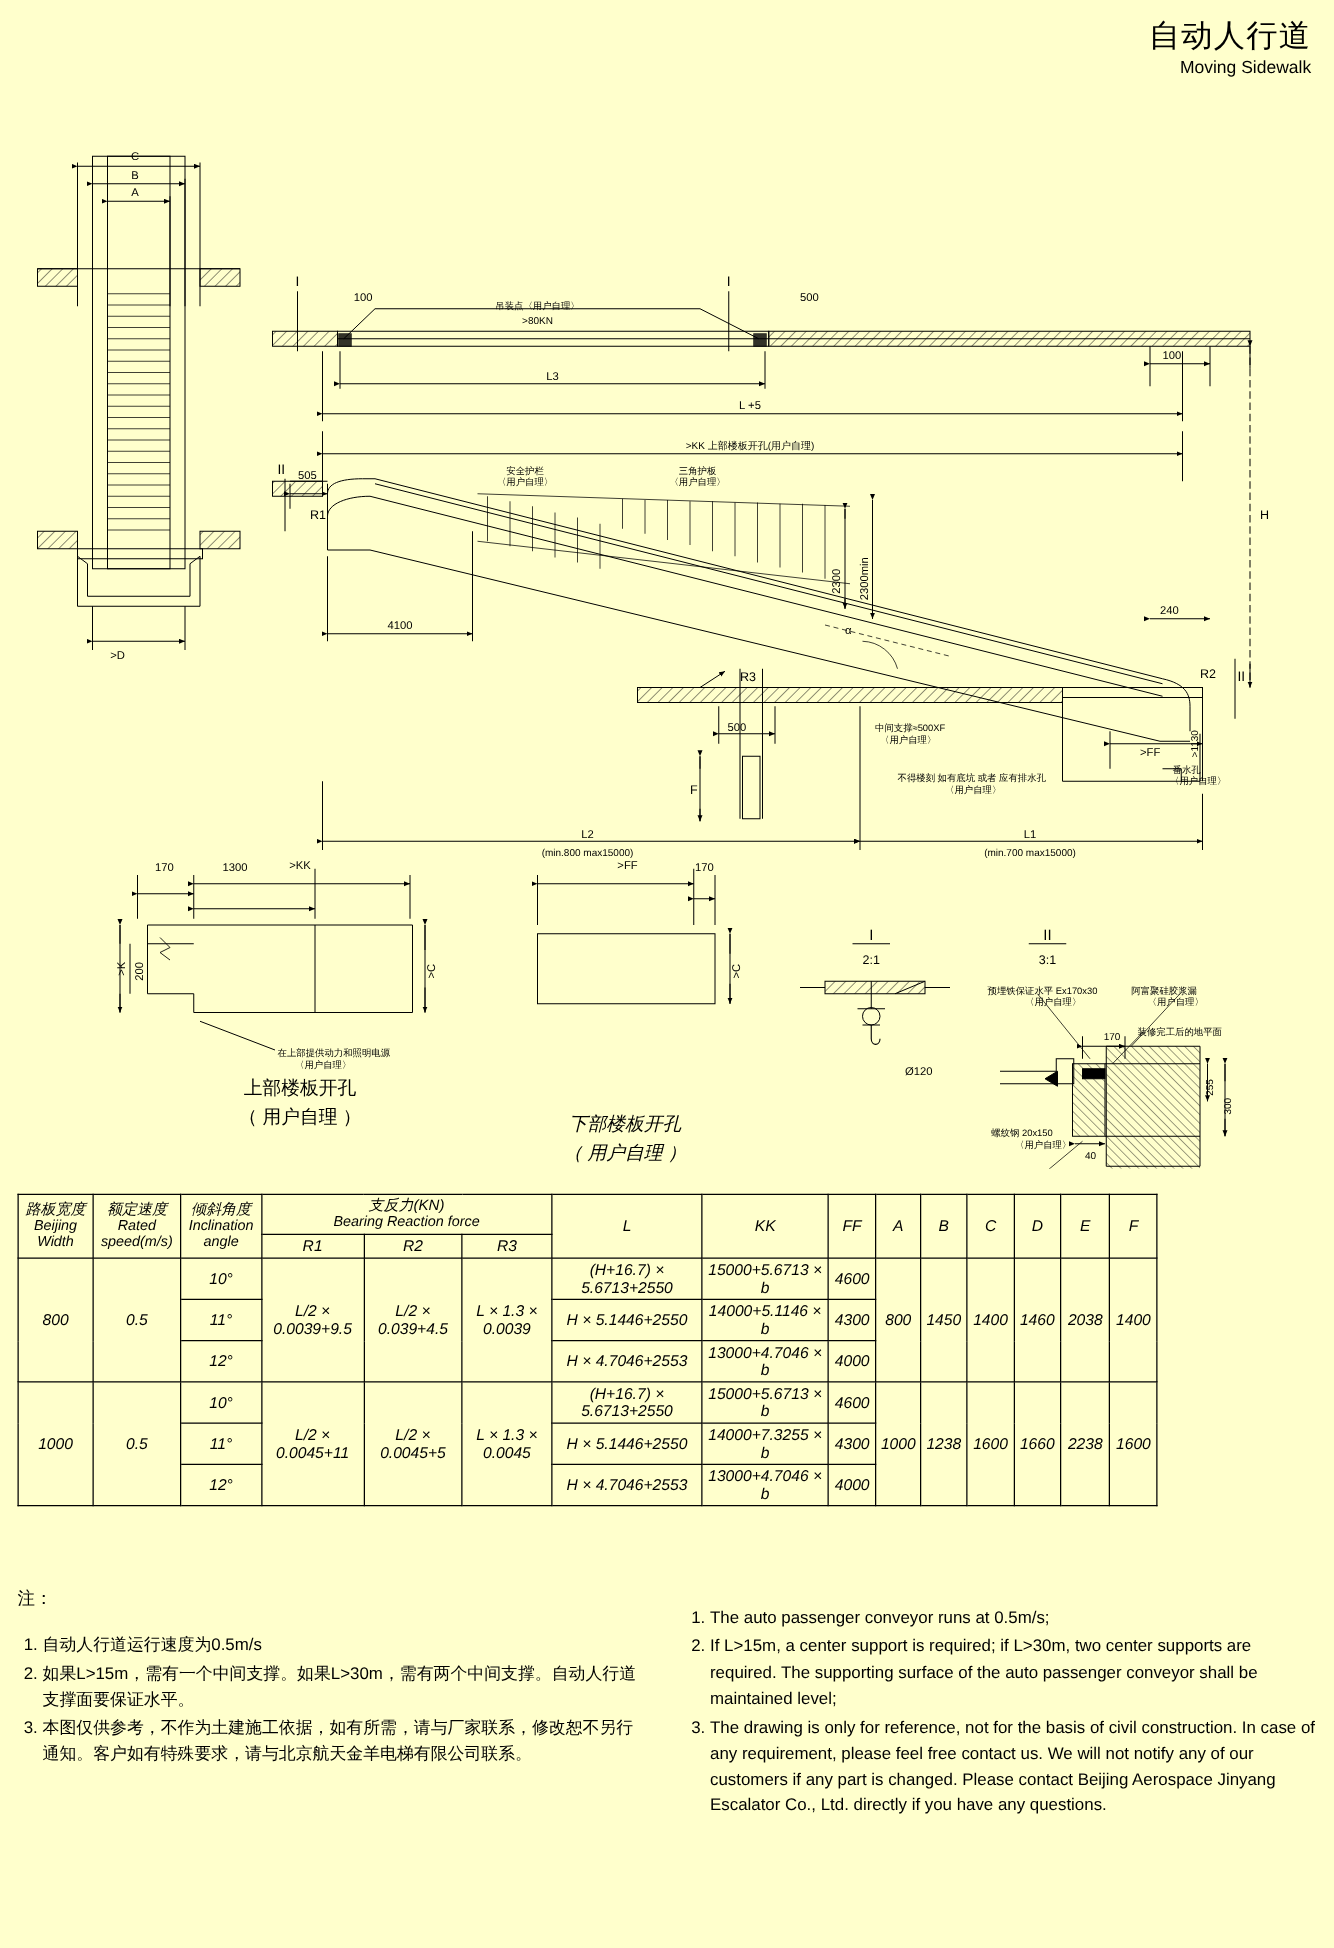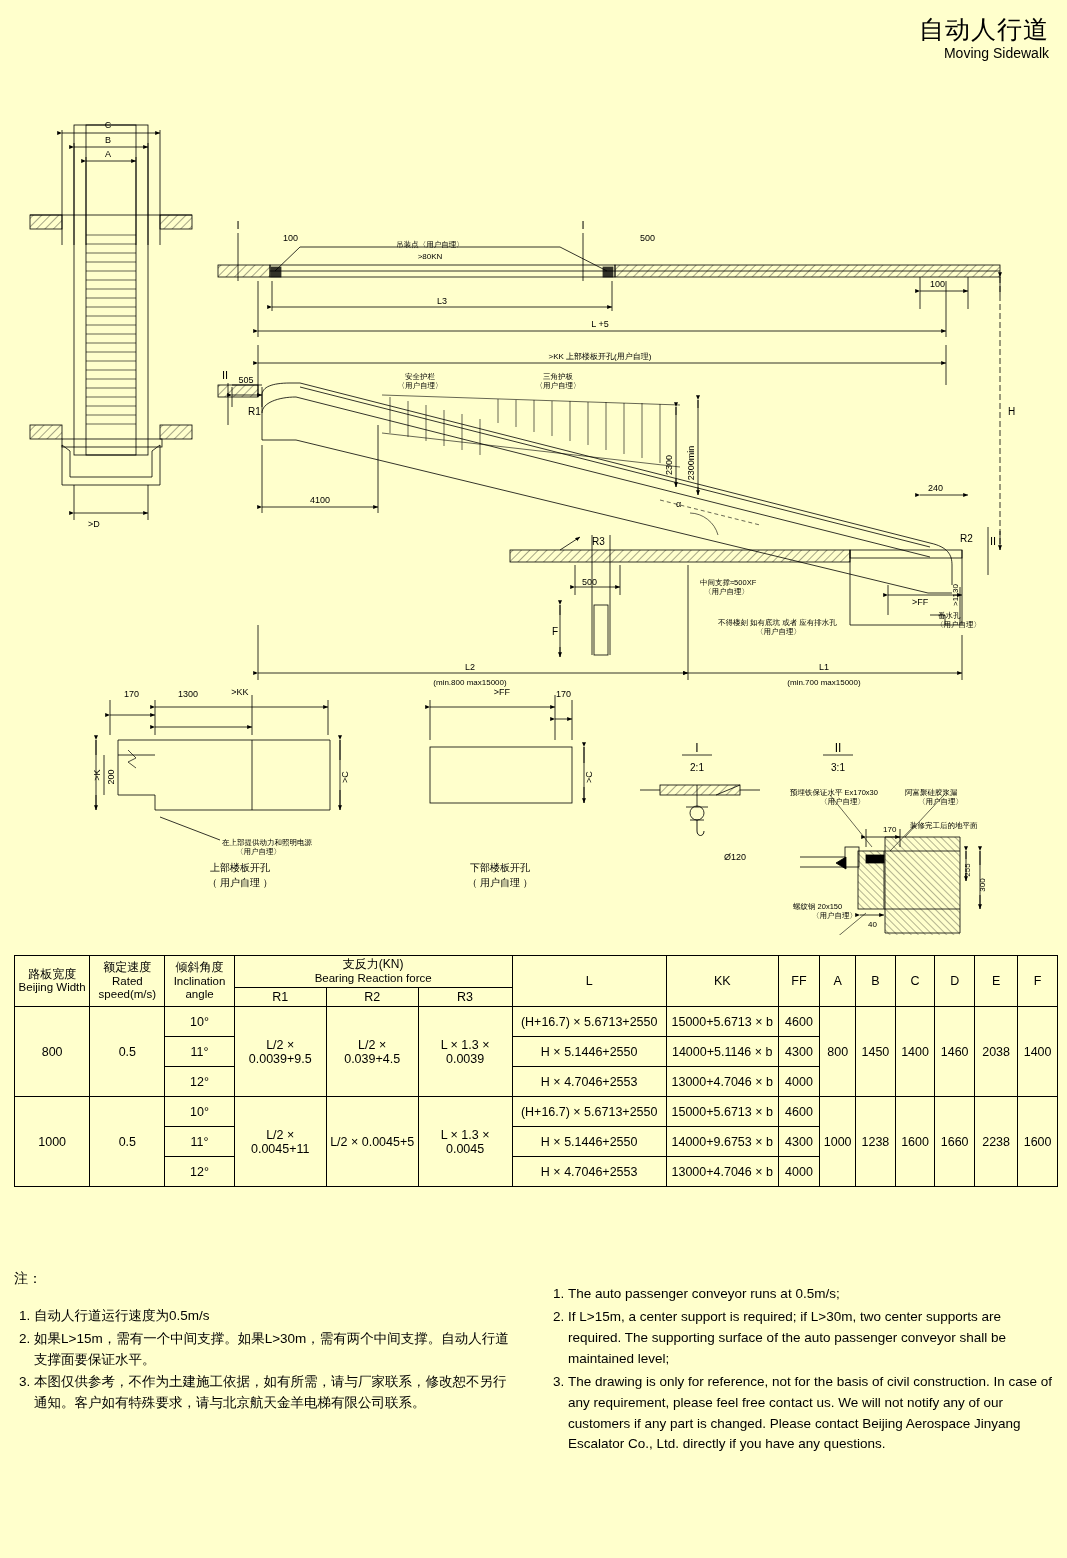--- a/index.html
+++ b/index.html
@@ -17,42 +17,42 @@
   .header{position:absolute;right:18px;top:14px;text-align:right;line-height:1.25;}
   .header .cn{font-size:25px;letter-spacing:1px;}
   .header .en{font-size:14px;}
 
   
   .draw{position:absolute;left:0;top:95px;width:1067px;height:840px;}
   svg{display:block;}
 
   
   .tbl-wrap{position:absolute;left:14px;top:955px;width:1040px;}
-  table{border-collapse:collapse;width:1044px;font-size:12.5px;}
+  table{border-collapse:collapse;width:912px;font-size:12.5px;font-style:italic;}
   table td,table th{
     border:1px solid #000;
     text-align:center;
     vertical-align:middle;
     padding:2px 3px;
     font-weight:normal;
   }
   .hdr-cn{font-size:12px;line-height:1.15;}
   .hdr-en{font-size:11.5px;line-height:1.15;}
   .tall{height:30px;}
 
   
   .notes{position:absolute;top:1268px;font-size:13.5px;line-height:1.55;}
   .notes-cn{left:14px;width:500px;}
   .notes-en{left:548px;width:505px;}
   .notes ol{margin:16px 0 0 0;padding-left:20px;}
   .notes li{margin-bottom:2px;}
   .notes .title{font-size:14px;}
 
   
-  .cap{font-size:10px;text-align:center;line-height:1.5;}
+  .cap{font-size:15px;text-align:center;line-height:1.5;}
   text{font-family:"Liberation Sans",sans-serif;}
 </style>
 </head>
 <body>
 
 <div class="page">
 
   <div class="header">
     <div class="cn">自动人行道</div>
     <div class="en">Moving Sidewalk</div>
@@ -407,21 +407,21 @@
         <text x="985" y="790" font-size="8" transform="rotate(-90 985 790)" text-anchor="middle">300</text>
         <text x="758" y="852" font-size="7.5">扶梯上端电源孔预留Ø40管子</text>
         <text x="738" y="861" font-size="7.5">在上部提供动力和照明电缆5x10mm²和3x6mm²</text>
       </g>
     </svg>
 
     <div class="cap" style="position:absolute;left:160px;top:765px;width:160px;">
       <div>上部楼板开孔</div>
       <div>（ 用户自理 ）</div>
     </div>
-    <div class="cap" style="position:absolute;left:420px;top:765px;width:160px;">
+    <div class="cap" style="position:absolute;left:420px;top:794px;width:160px;font-style:italic;">
       <div>下部楼板开孔</div>
       <div>（ 用户自理 ）</div>
     </div>
   </div>
 
   <div class="tbl-wrap">
     <table>
       <colgroup>
         <col style="width:78px">
           <col style="width:76px">
@@ -516,21 +516,21 @@
         <td rowspan="3">1000</td>
         <td rowspan="3">1238</td>
         <td rowspan="3">1600</td>
         <td rowspan="3">1660</td>
         <td rowspan="3">2238</td>
         <td rowspan="3">1600</td>
       </tr>
       <tr class="tall">
         <td>11°</td>
         <td>H × 5.1446+2550</td>
-        <td>14000+9.6753 × b</td>
+        <td>14000+7.3255 × b</td>
         <td>4300</td>
       </tr>
       <tr class="tall">
         <td>12°</td>
         <td>H × 4.7046+2553</td>
         <td>13000+4.7046 × b</td>
         <td>4000</td>
       </tr>
     </tbody>
       </table>

